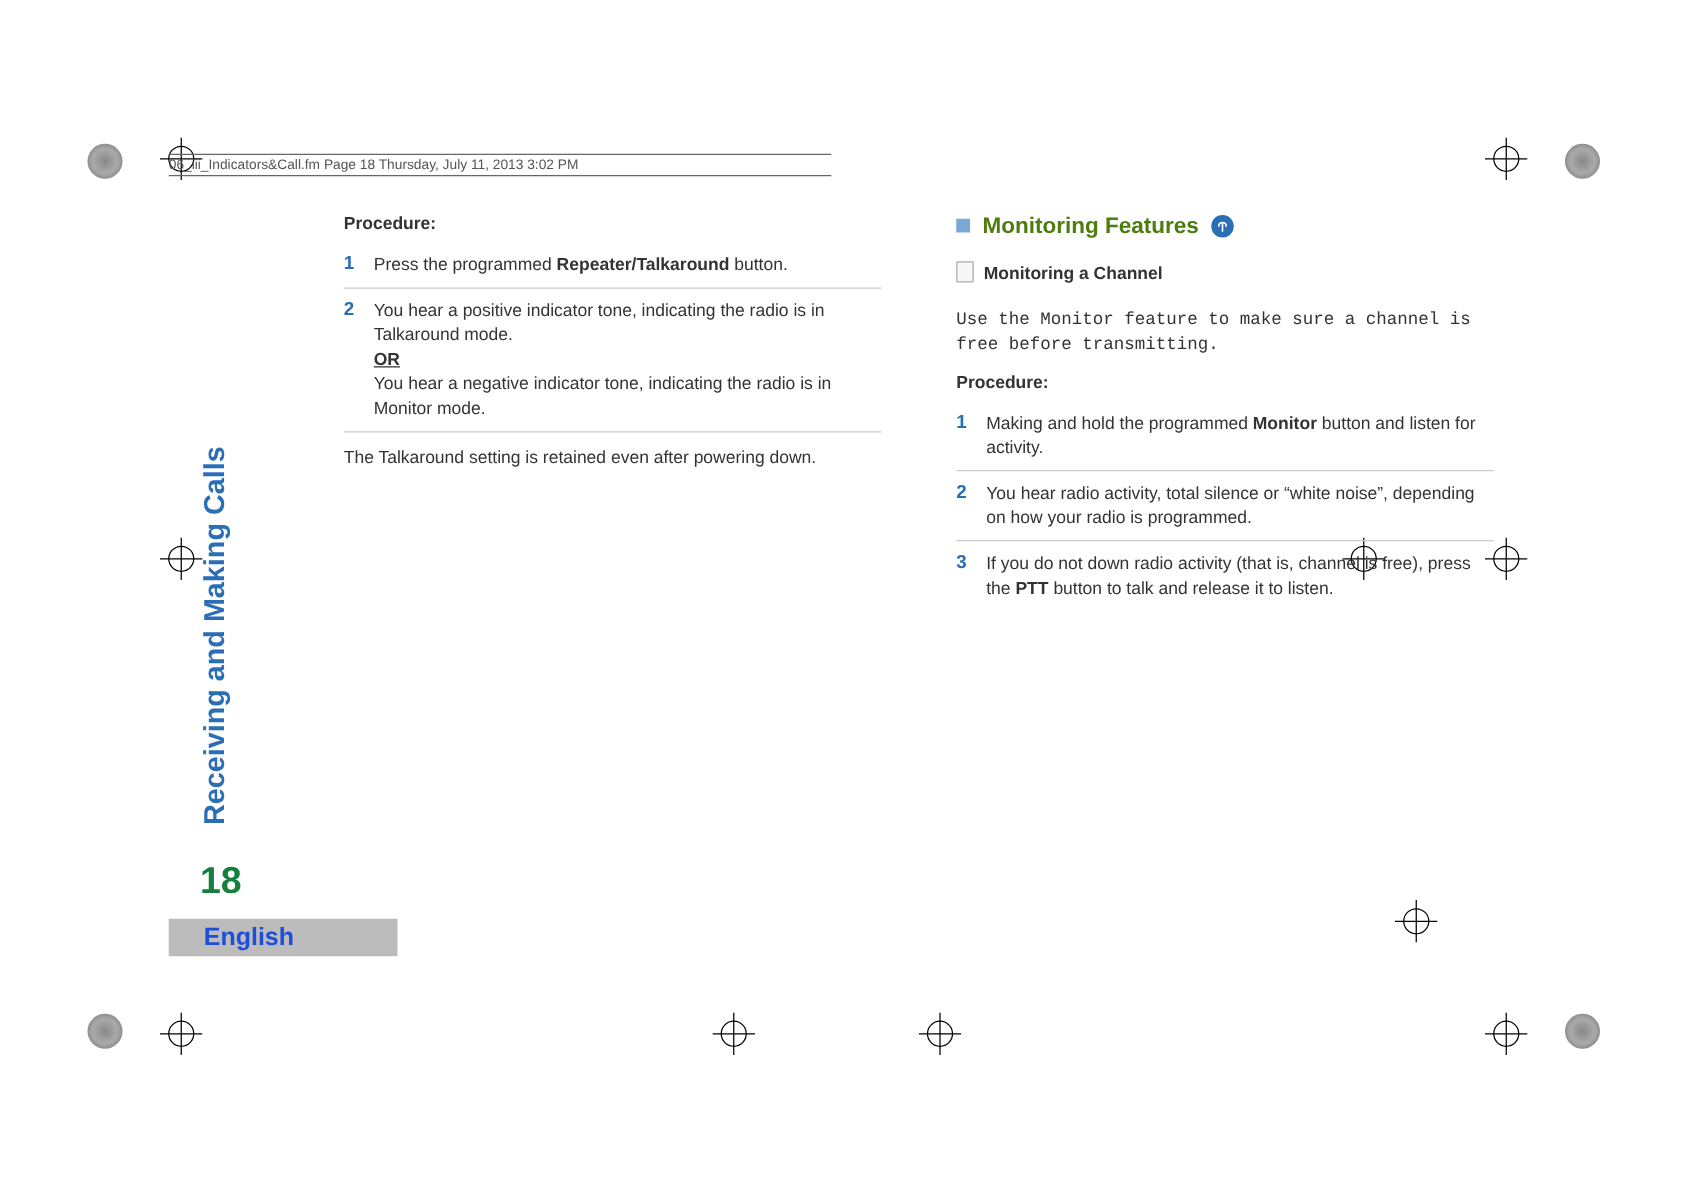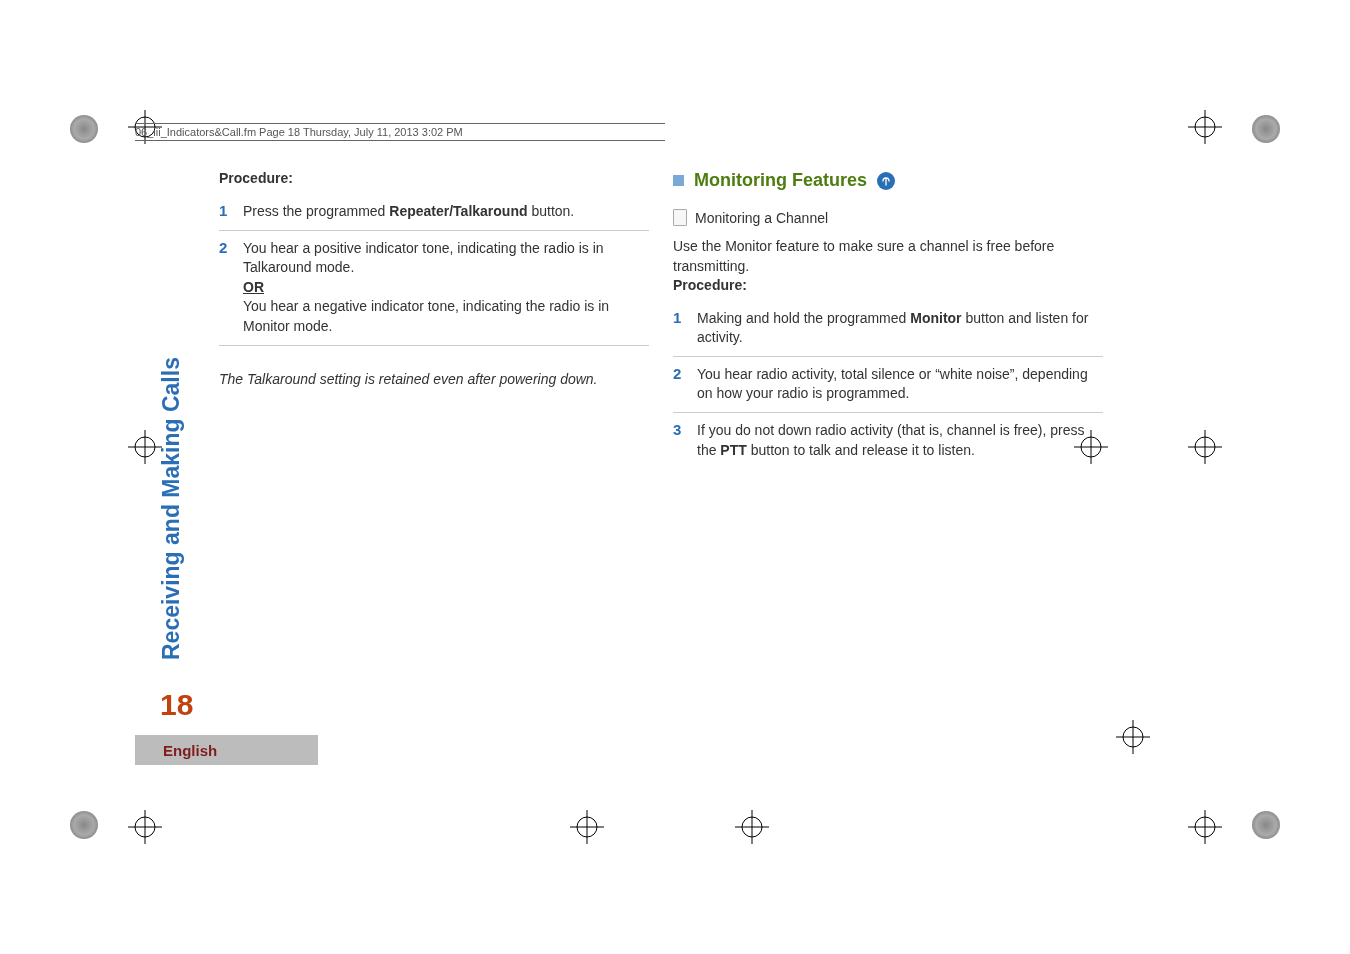--- a/index.html
+++ b/index.html
@@ -33,22 +33,23 @@
     top: 123px;
     width: 530px;
     border-top: 0.5px solid #666;
     border-bottom: 0.5px solid #666;
     padding: 2px 0;
     font-size: 11px;
     color: #555;
   }
   .content {
     display: flex;
-    gap: 24px;
+    gap: 60px;
     margin-top: 70px;
+    justify-content: center;
   }
   .col {
     width: 430px;
   }
   .procedure-label {
     font-weight: bold;
     margin-bottom: 8px;
   }
   .step {
     display: flex;
@@ -60,22 +61,21 @@
   .step-num {
     color: #2a6fb5;
     font-weight: bold;
     font-size: 15px;
     min-width: 14px;
   }
   .step-text { flex: 1; line-height: 1.4; }
   .bold { font-weight: bold; }
   .or { font-weight: bold; text-decoration: underline; }
   .italic-note {
-    font-style: italic;
-    margin-top: 24px;
+    margin-top: 10px;
     line-height: 1.4;
   }
   .section-heading {
     display: flex;
     align-items: center;
     gap: 10px;
     margin-bottom: 18px;
   }
   .section-heading .square {
     width: 11px;
@@ -95,70 +95,72 @@
     display: inline-flex;
     align-items: center;
     justify-content: center;
     color: #fff;
     font-size: 10px;
   }
   .sub-heading {
     display: flex;
     align-items: center;
     gap: 8px;
-    font-weight: normal;
-    margin-bottom: 10px;
+    font-weight: bold;
+    margin-bottom: 20px;
   }
   .sub-heading .pageicon {
     width: 12px;
     height: 15px;
     border: 1px solid #aaa;
     border-radius: 1px;
     position: relative;
     background: #f7f7f7;
   }
   .body-text {
     line-height: 1.45;
+    margin-bottom: 10px;
+    font-family: Liberation Mono, monospace;
   }
   .vertical-text {
     position: absolute;
     left: 158px;
     top: 340px;
     transform: rotate(-90deg);
     transform-origin: left top;
     color: #2a6fb5;
     font-weight: bold;
     font-size: 23px;
     white-space: nowrap;
     width: 320px;
     text-align: left;
     top: 660px;
   }
   .page-number {
     position: absolute;
     left: 160px;
     top: 688px;
-    color: #c2410c;
+    color: #15803d;
     font-size: 30px;
     font-weight: bold;
     text-align: right;
   }
   .lang-band {
     position: absolute;
     left: 135px;
     top: 735px;
     width: 155px;
     height: 30px;
     background: #bcbcbc;
     display: flex;
     align-items: center;
     padding-left: 28px;
-    color: #7f1d1d;
-    font-weight: bold;
-    font-size: 15px;
+    color: #1d4ed8;
+    font-weight: bold;
+    font-size: 20px;
   }
   .reg-svg { display:block; }
   .no-border-bottom { border-bottom: none !important; }
 </style>
 </head>
 <body>
 
 <div class="crop-corner-circle" style="left:70px; top:115px;"></div>
 <div class="crop-corner-circle" style="right:70px; top:115px;"></div>
 <div class="crop-corner-circle" style="left:70px; bottom:115px;"></div>

